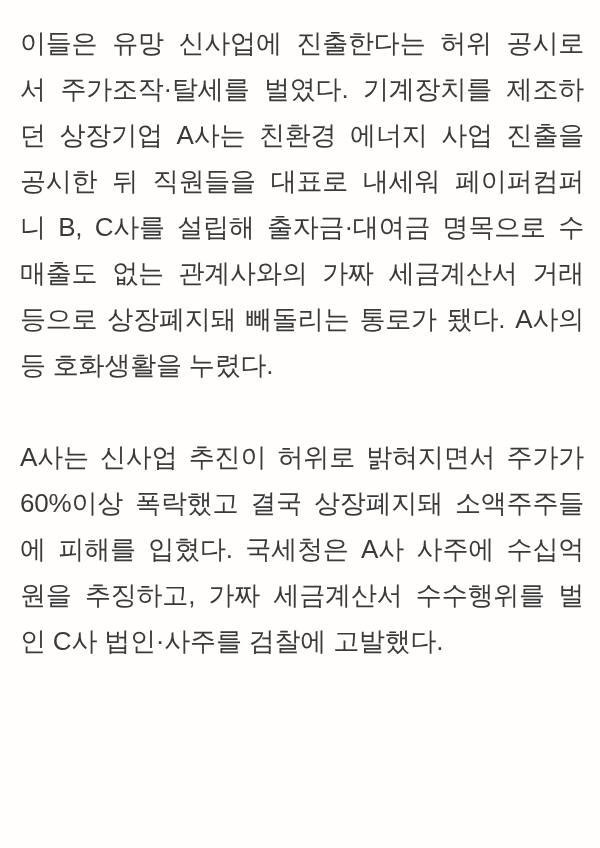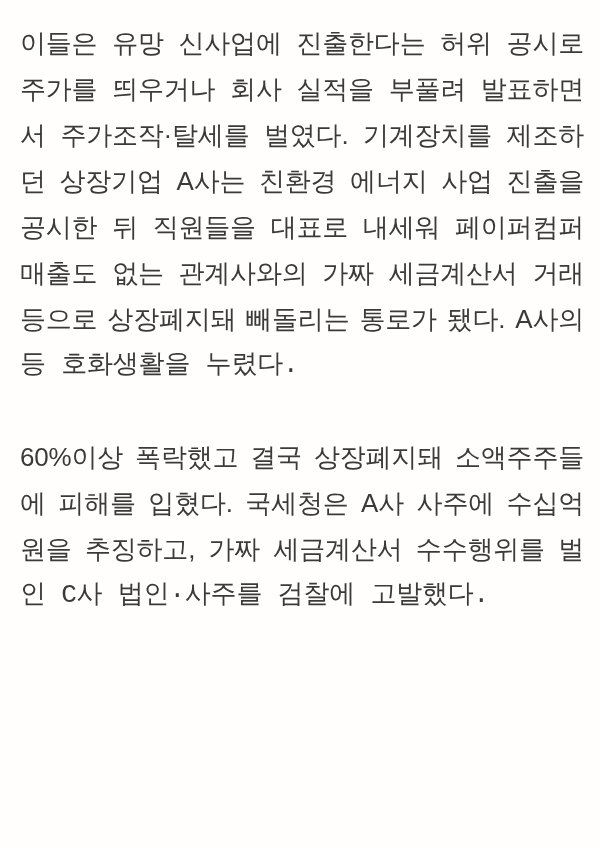--- a/index.html
+++ b/index.html
@@ -31,36 +31,36 @@
     line-height: 46px;
     letter-spacing: -0.2px;
     white-space: normal;
     word-break: keep-all;
     text-align: justify;
     text-align-last: justify;
   }
   .line.para-last {
     text-align: left;
     text-align-last: left;
-    font-family: Liberation Mono, monospace;
   }
 </style>
 </head>
 <body>
 
 <div class="article">
   <div class="para">
       <div class="line">이들은 유망 신사업에 진출한다는 허위 공시로</div>
-      <div class="line">주가를 띄우거나 회사 실적을 부풀려 발표하면</div>
       <div class="line">서 주가조작·탈세를 벌였다. 기계장치를 제조하</div>
       <div class="line">던 상장기업 A사는 친환경 에너지 사업 진출을</div>
       <div class="line">공시한 뒤 직원들을 대표로 내세워 페이퍼컴퍼</div>
+      <div class="line">니 B, C사를 설립해 출자금·대여금 명목으로 수</div>
       <div class="line">매출도 없는 관계사와의 가짜 세금계산서 거래</div>
       <div class="line">등으로 상장폐지돼 빼돌리는 통로가 됐다. A사의</div>
       <div class="line para-last">등 호화생활을 누렸다.</div>
     </div>
   <div class="para">
+      <div class="line">A사는 신사업 추진이 허위로 밝혀지면서 주가가</div>
       <div class="line">60%이상 폭락했고 결국 상장폐지돼 소액주주들</div>
       <div class="line">에 피해를 입혔다. 국세청은 A사 사주에 수십억</div>
       <div class="line">원을 추징하고, 가짜 세금계산서 수수행위를 벌</div>
       <div class="line para-last">인 C사 법인·사주를 검찰에 고발했다.</div>
     </div>
 </div>
 
 </body></html>

